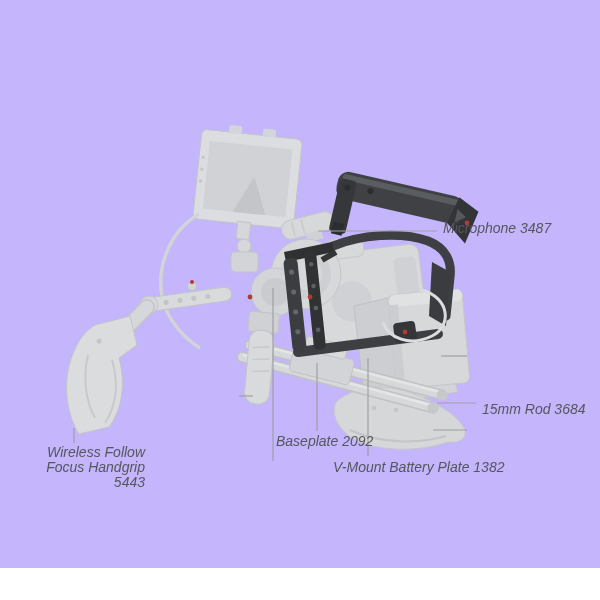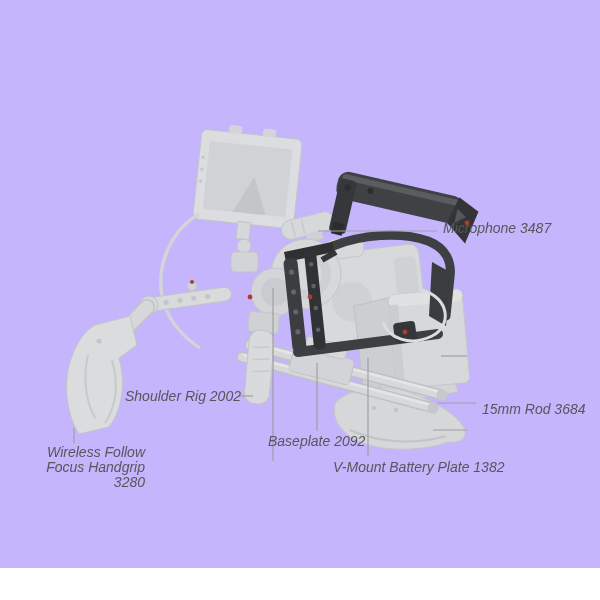--- a/index.html
+++ b/index.html
@@ -191,25 +191,24 @@
     <line x1="368" y1="358" x2="368" y2="456"></line>
   </g>
 </svg>
 
 <div class="lbl" style="left:443px; top:220px;">Microphone 3487</div>
 
 
 <div class="lbl" style="left:482px; top:401px;">15mm Rod 3684</div>
 
 
-<div class="lbl" style="left:125px; top:388px;">Shoulder Rig 2002</div>
 
 <div class="lbl lbl-block" style="left:15px; top:445px; width:130px;">
   <span>Wireless Follow</span>
-  <span>Focus Handgrip 3280</span>
+  <span>Focus Handgrip 5443</span>
 </div>
 
-<div class="lbl" style="left:268px; top:433px;">Baseplate 2092</div>
+<div class="lbl" style="left:276px; top:433px;">Baseplate 2092</div>
 
 
 <div class="lbl" style="left:333px; top:459px;">V-Mount Battery Plate 1382</div>
 
 </div>
 
 </body></html>

